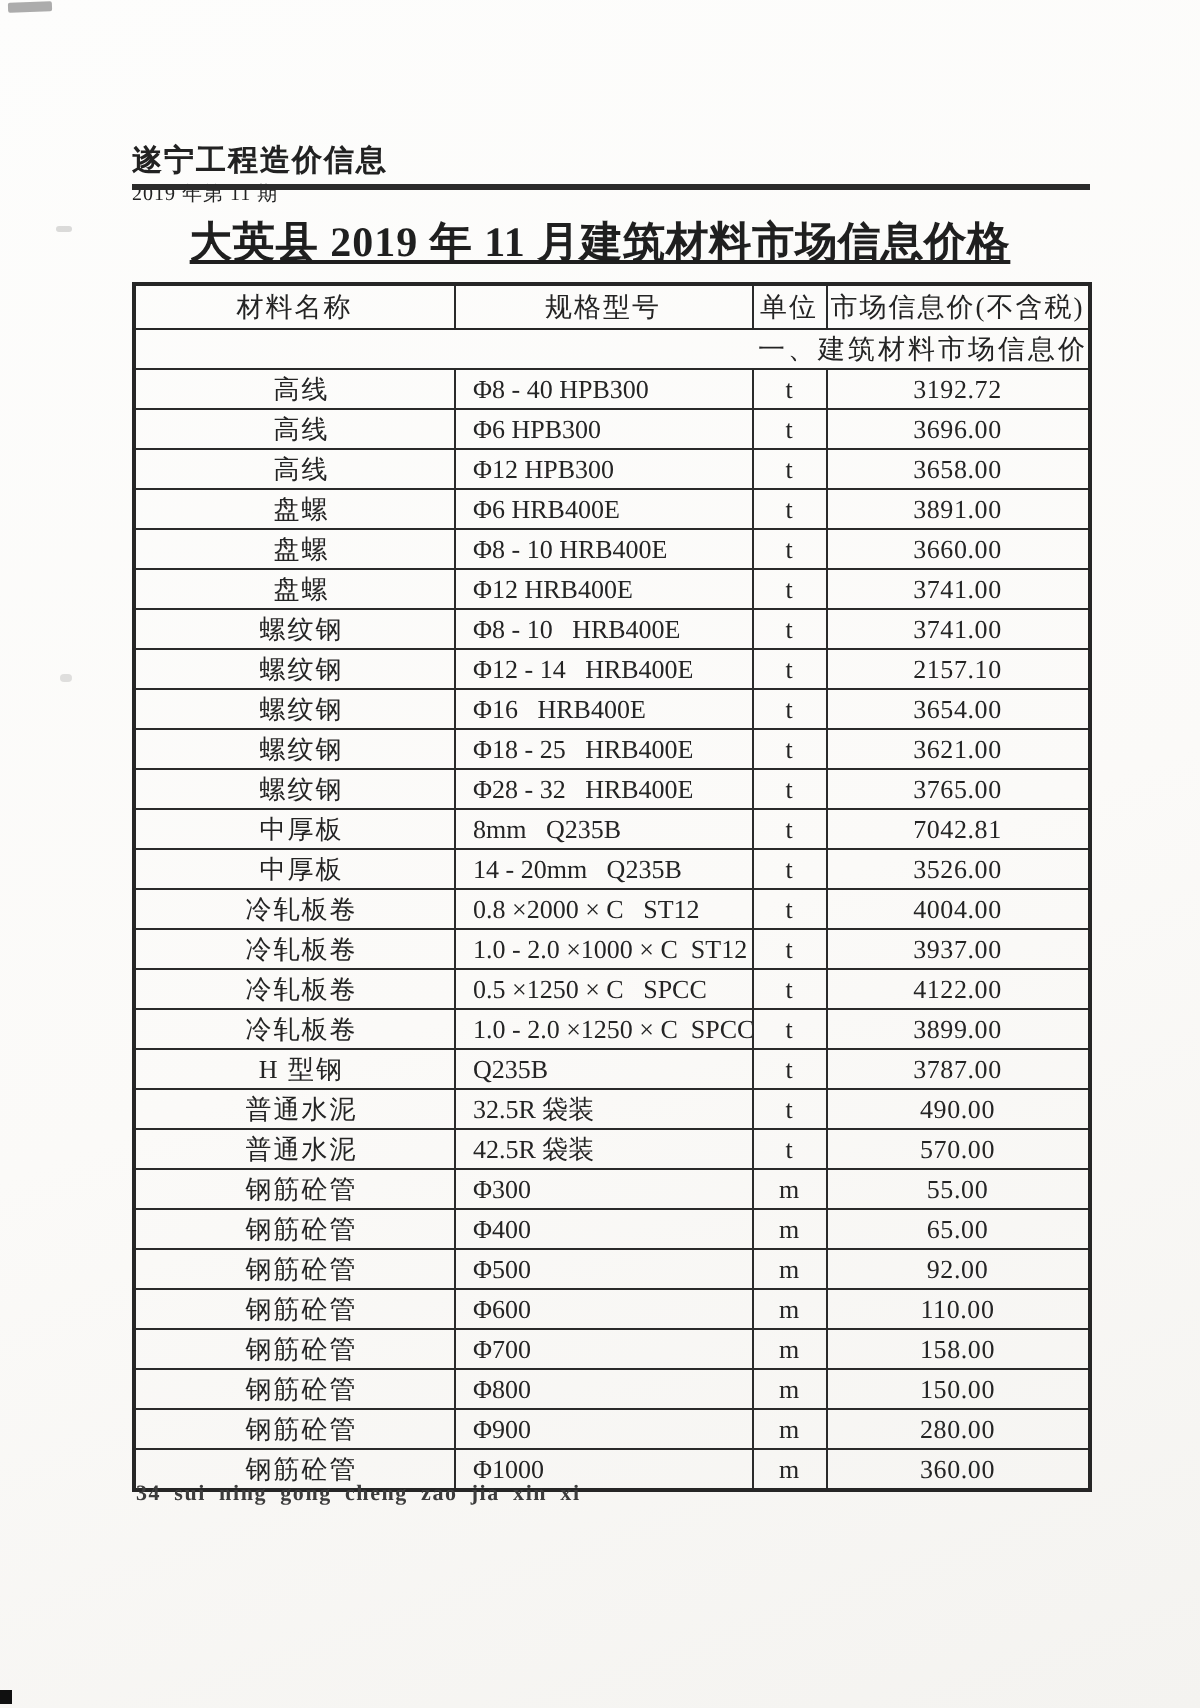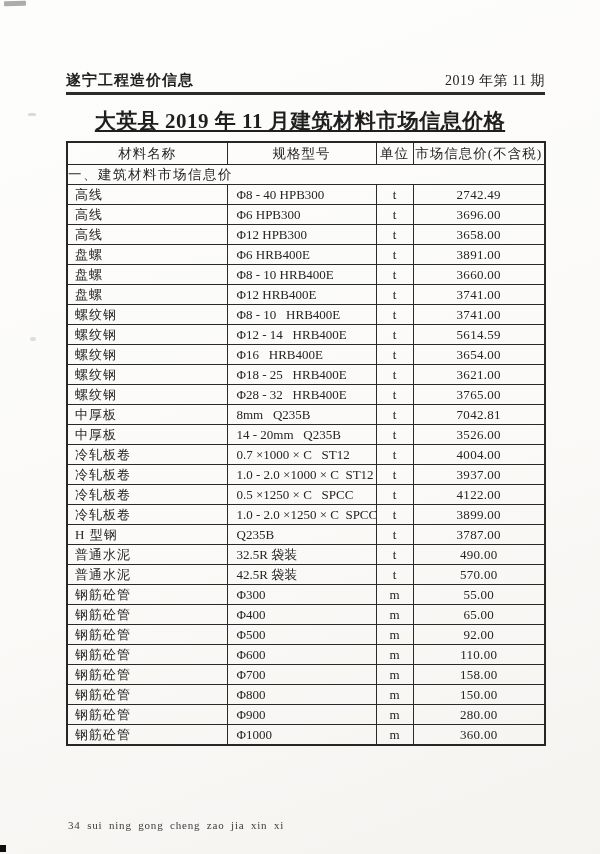--- a/index.html
+++ b/index.html
@@ -12,53 +12,53 @@
     overflow:hidden;
   }
   
   .artifact-tl{position:absolute;top:1px;left:4px;width:22px;height:5px;background:#6a6a6a;opacity:.55;border-radius:1px;transform:rotate(-2deg);}
   .artifact-dot1{position:absolute;top:113px;left:28px;width:8px;height:3px;background:#9a9a9a;opacity:.35;border-radius:2px;}
   .artifact-dot2{position:absolute;top:337px;left:30px;width:6px;height:4px;background:#9a9a9a;opacity:.3;border-radius:2px;}
   .artifact-bl{position:absolute;left:0;bottom:2px;width:6px;height:7px;background:#101010;}
   
   .runhead{
     position:absolute;top:71px;left:66px;width:479px;
-    display:flex;justify-content:space-between;align-items:baseline;
+    display:flex;justify-content:space-between;align-items:baseline;flex-direction:column;
   }
   .journal{font-size:15px;font-weight:700;letter-spacing:1px;color:#222;}
-  .issue{font-size:14px;letter-spacing:.5px;color:#222;}
+  .issue{font-size:10px;letter-spacing:.5px;color:#222;}
   .headrule{position:absolute;top:92px;left:66px;width:479px;height:2.5px;background:#2b2b2b;}
   
   .title{
     position:absolute;top:107px;left:0;width:100%;margin:0;
     text-align:center;font-size:21px;font-weight:700;letter-spacing:.5px;color:#1f1f1f;text-decoration:underline;
   }
   
   .price-table{
     position:absolute;top:141px;left:66px;width:478px;
     border-collapse:collapse;table-layout:fixed;
     font-size:13px;color:#242424;
   }
   .price-table th,.price-table td{border:1px solid #2a2a2a;overflow:hidden;white-space:nowrap;}
   .price-table{border:2px solid #262626;}
   .price-table th{
     height:21px;line-height:21px;font-weight:400;text-align:center;
     font-size:13.5px;letter-spacing:1px;padding:0;
   }
   .price-table thead th{border-bottom:1.5px solid #262626;}
   .price-table td{height:19px;line-height:19px;padding:0;}
-  .section-cell{text-align:left;letter-spacing:1.5px;font-size:13.5px;}
-  .name-cell{text-align:left;padding-left:7px !important;letter-spacing:1px;}
+  .section-cell{text-align:right;letter-spacing:1.5px;font-size:13.5px;}
+  .name-cell{text-align:center;padding-left:7px !important;letter-spacing:1px;}
   .spec-cell{text-align:left;padding-left:9px !important;white-space:pre !important;}
   .unit-cell{text-align:center;}
   .price-cell{text-align:center;letter-spacing:.3px;}
   
   .footer{
-    position:absolute;top:819px;left:68px;
-    font-size:11px;color:#3c3c3c;letter-spacing:.8px;word-spacing:3px;
+    position:absolute;top:741px;left:68px;
+    font-size:11px;color:#3c3c3c;letter-spacing:.8px;word-spacing:3px;font-weight:bold;
   }
 </style>
 </head>
 <body>
 
 <div class="page">
 
   <div class="artifact-tl"></div>
   <div class="artifact-dot1"></div>
   <div class="artifact-dot2"></div>
@@ -88,21 +88,21 @@
       </tr>
     </thead>
     <tbody>
         <tr>
           <td colspan="4" class="section-cell">一、建筑材料市场信息价</td>
         </tr>
         <tr>
           <td class="name-cell">高线</td>
           <td class="spec-cell">Φ8 - 40 HPB300</td>
           <td class="unit-cell">t</td>
-          <td class="price-cell">2742.49</td>
+          <td class="price-cell">3192.72</td>
         </tr>
         <tr>
           <td class="name-cell">高线</td>
           <td class="spec-cell">Φ6 HPB300</td>
           <td class="unit-cell">t</td>
           <td class="price-cell">3696.00</td>
         </tr>
         <tr>
           <td class="name-cell">高线</td>
           <td class="spec-cell">Φ12 HPB300</td>
@@ -130,21 +130,21 @@
         <tr>
           <td class="name-cell">螺纹钢</td>
           <td class="spec-cell">Φ8 - 10   HRB400E</td>
           <td class="unit-cell">t</td>
           <td class="price-cell">3741.00</td>
         </tr>
         <tr>
           <td class="name-cell">螺纹钢</td>
           <td class="spec-cell">Φ12 - 14   HRB400E</td>
           <td class="unit-cell">t</td>
-          <td class="price-cell">5614.59</td>
+          <td class="price-cell">2157.10</td>
         </tr>
         <tr>
           <td class="name-cell">螺纹钢</td>
           <td class="spec-cell">Φ16   HRB400E</td>
           <td class="unit-cell">t</td>
           <td class="price-cell">3654.00</td>
         </tr>
         <tr>
           <td class="name-cell">螺纹钢</td>
           <td class="spec-cell">Φ18 - 25   HRB400E</td>
@@ -164,21 +164,21 @@
           <td class="price-cell">7042.81</td>
         </tr>
         <tr>
           <td class="name-cell">中厚板</td>
           <td class="spec-cell">14 - 20mm   Q235B</td>
           <td class="unit-cell">t</td>
           <td class="price-cell">3526.00</td>
         </tr>
         <tr>
           <td class="name-cell">冷轧板卷</td>
-          <td class="spec-cell">0.7 ×1000 × C   ST12</td>
+          <td class="spec-cell">0.8 ×2000 × C   ST12</td>
           <td class="unit-cell">t</td>
           <td class="price-cell">4004.00</td>
         </tr>
         <tr>
           <td class="name-cell">冷轧板卷</td>
           <td class="spec-cell">1.0 - 2.0 ×1000 × C  ST12</td>
           <td class="unit-cell">t</td>
           <td class="price-cell">3937.00</td>
         </tr>
         <tr>

